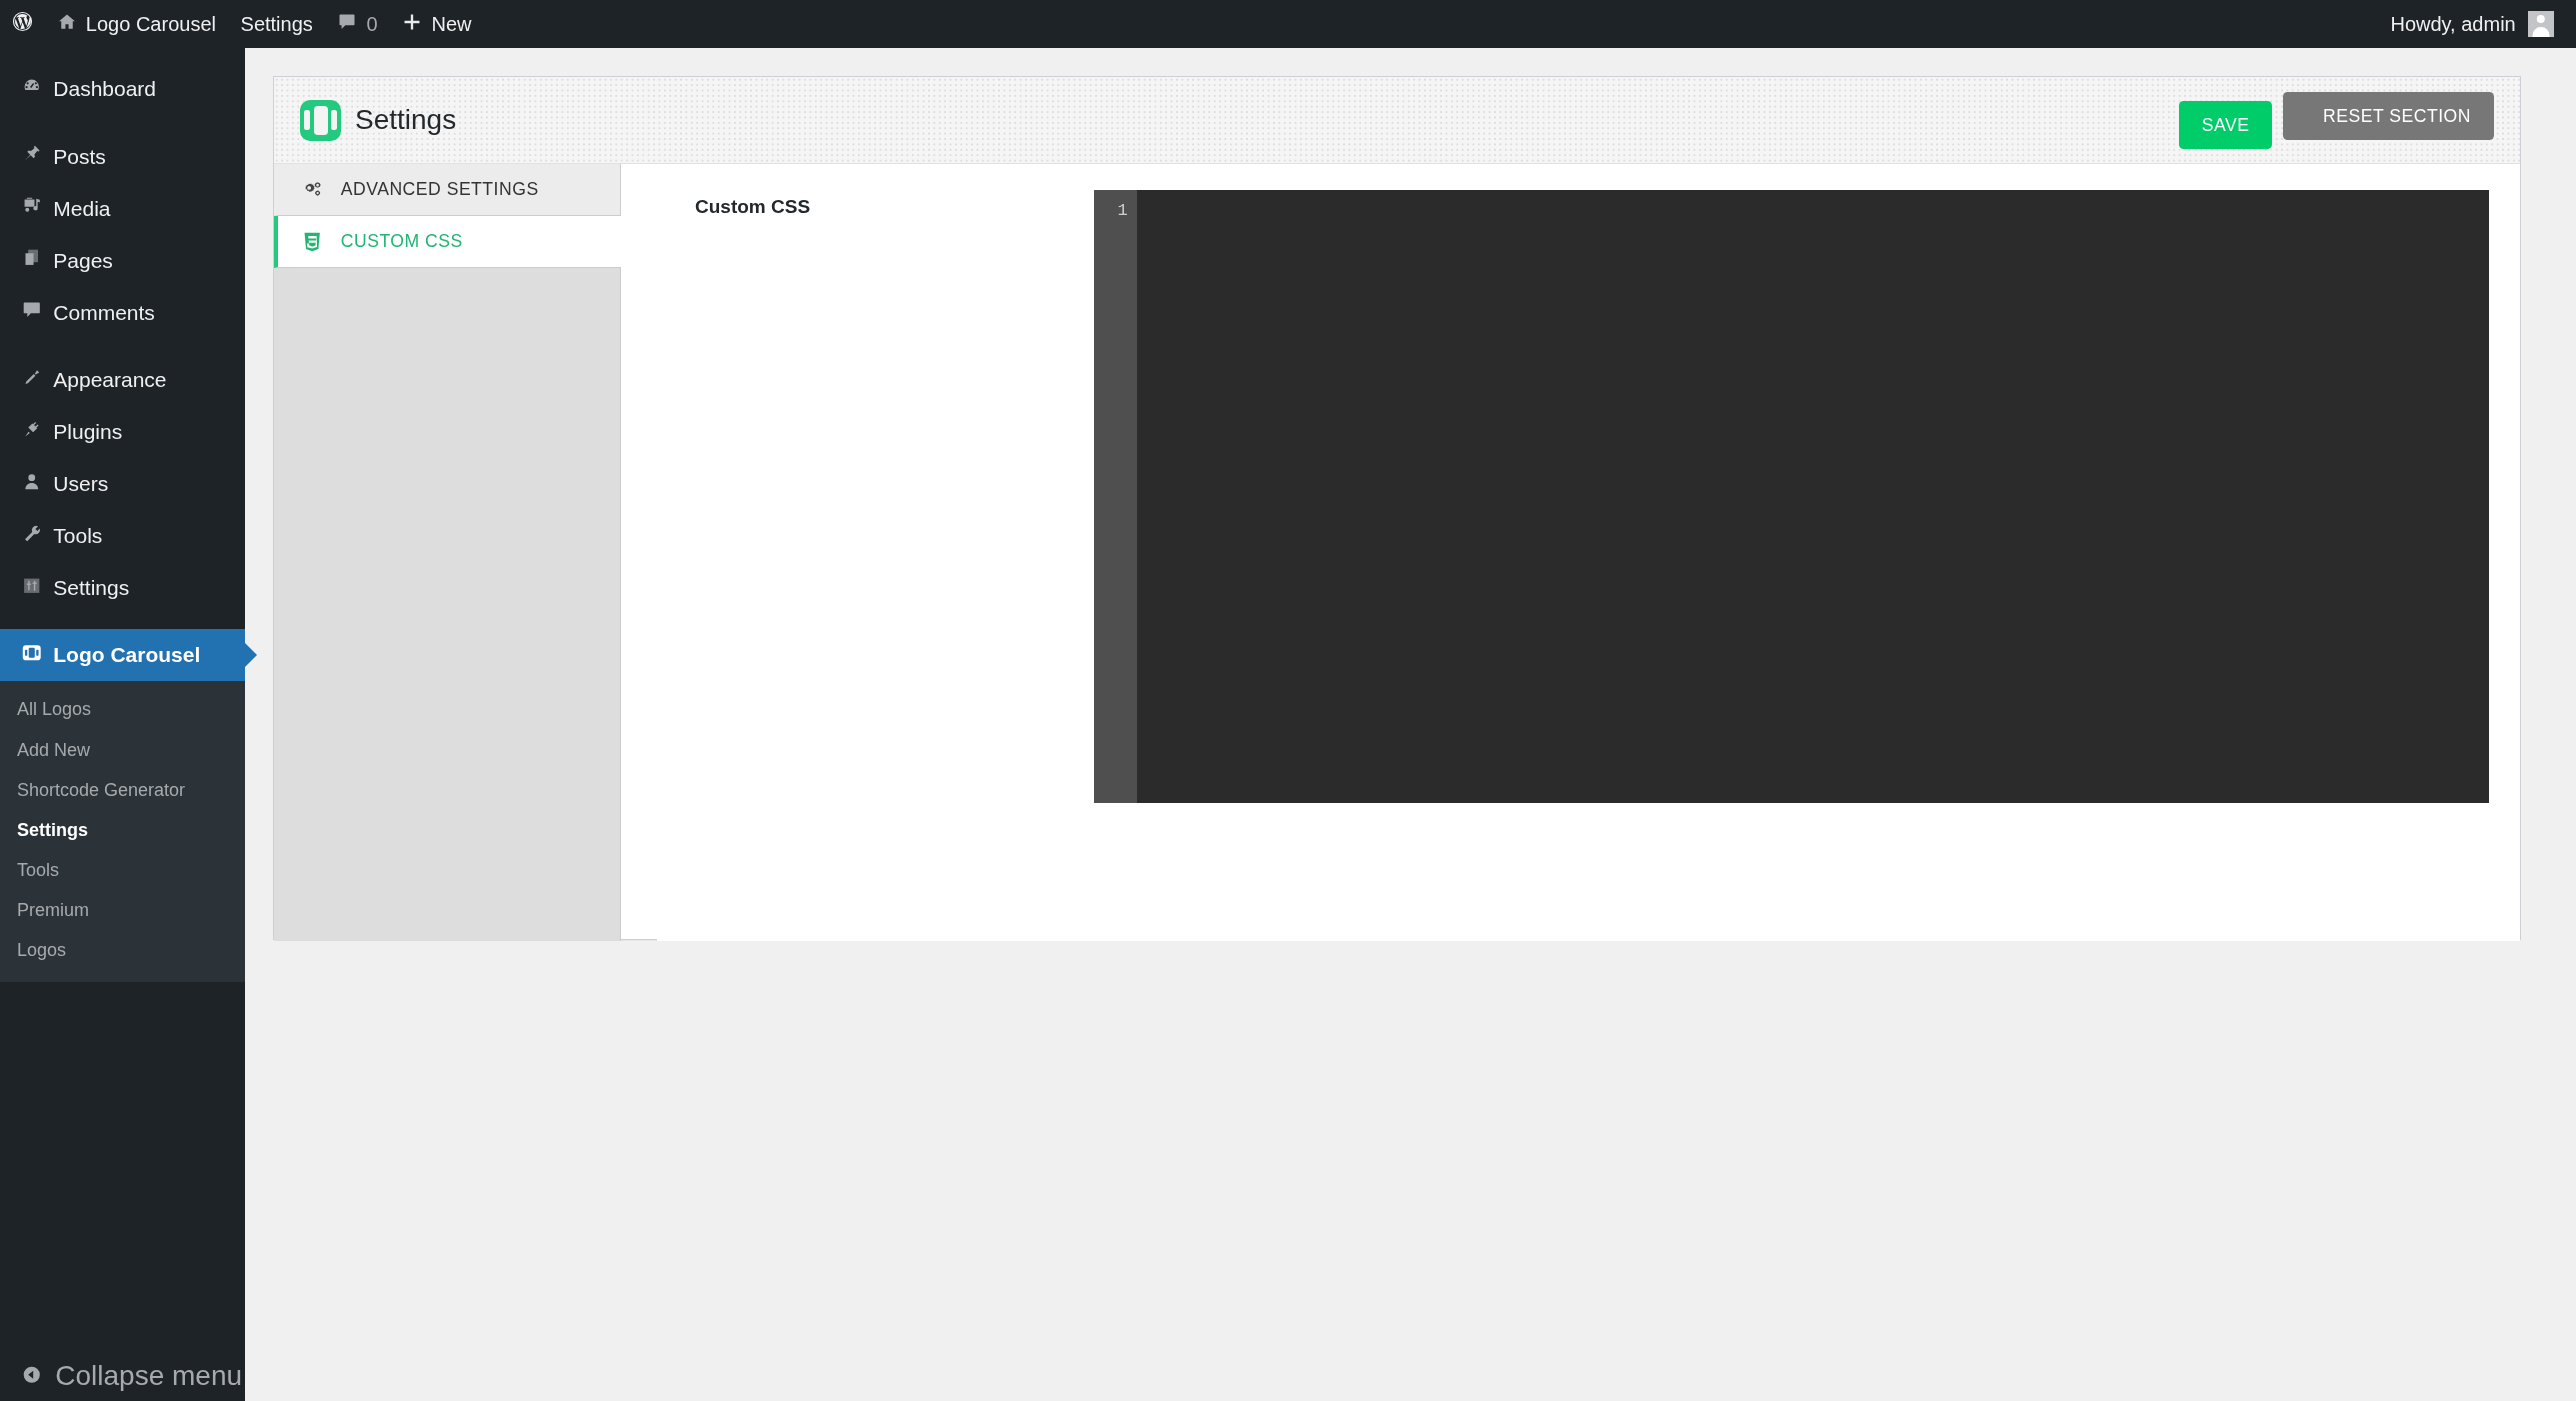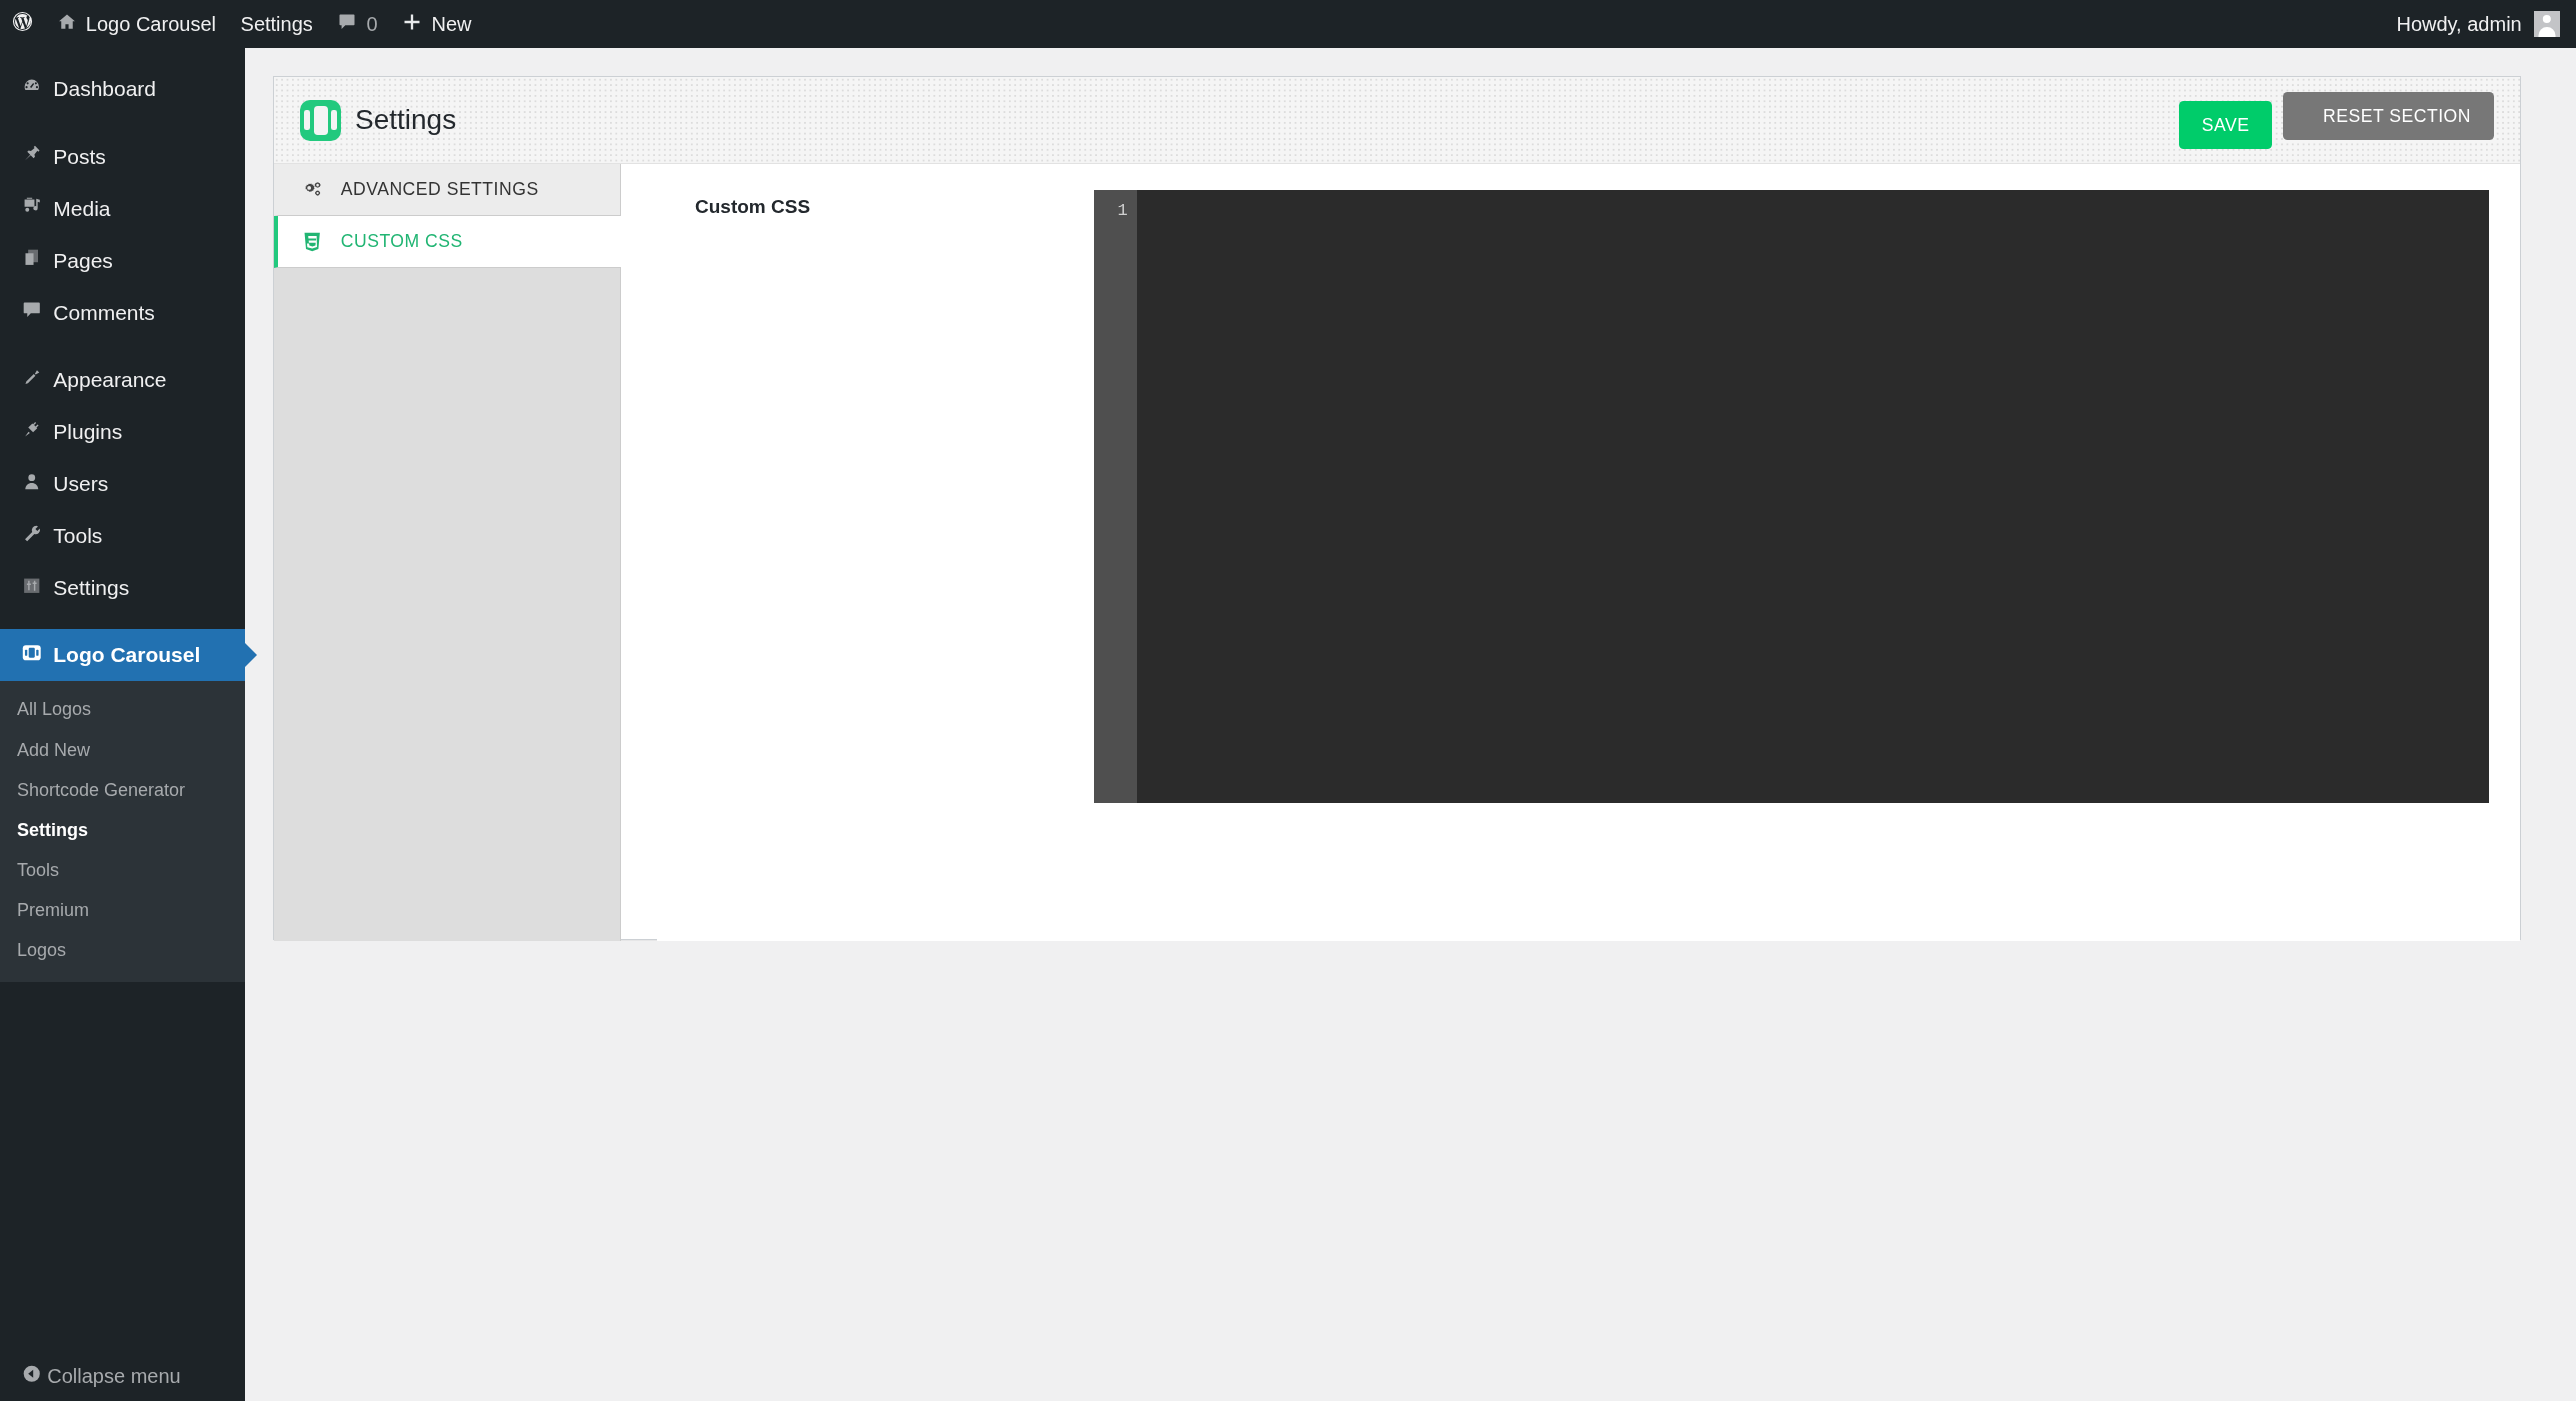--- a/index.html
+++ b/index.html
@@ -22,21 +22,21 @@
   }
   .ab-item {
     display: flex; align-items: center; gap: 9.2px;
     height: 48px; padding: 0 12.3px;
     color: #f0f0f1; white-space: nowrap;
   }
   .ab-item.first { padding-left: 10.7px; padding-right: 10.7px; }
   .ab-count { color: #a7aaad; }
   #adminbar-right {
     margin-left: auto; display: flex; align-items: center;
-    gap: 12.3px; padding-right: 16px; height: 48px;
+    gap: 12.3px; padding-right: 22px; height: 48px;
   }
   #adminbar-right .howdy { color: #f0f0f1; font-size: 20px; }
   .avatar {
     width: 26px; height: 26px; background: #c3c4c7;
     position: relative; overflow: hidden; flex: none;
   }
   .avatar::before {
     content: ""; position: absolute; left: 50%; top: 3.8px;
     width: 8.4px; height: 8.4px; border-radius: 50%;
     background: #fff; transform: translateX(-50%);
@@ -74,23 +74,23 @@
     border-color: transparent transparent transparent #2271b1;
   }
   #submenu { background: #2c3338; padding: 9.2px 0 10.7px 0; }
   .submenu-item {
     display: block; padding: 6.1px 0 6.1px 17px;
     font-size: 18px; color: #a7aaad; line-height: 1.55;
   }
   .submenu-item.current { color: #fff; font-weight: 700; }
   #collapse {
     position: absolute; bottom: 0; left: 0; width: 245px;
-    display: flex; align-items: center; gap: 0;
+    display: flex; align-items: center; gap: 8px;
     height: 52px; padding-left: 15.3px;
-    color: #a7aaad; font-size: 20px;
+    color: #a7aaad; font-size: 28px;
   }
   #collapse .ic { width: 32px; text-align: center; }
 
   
   #content {
     position: absolute; top: 48px; left: 245px;
     width: 2331px; height: 1354px;
     background: #f0f0f1;
   }
   #csf-wrap {

